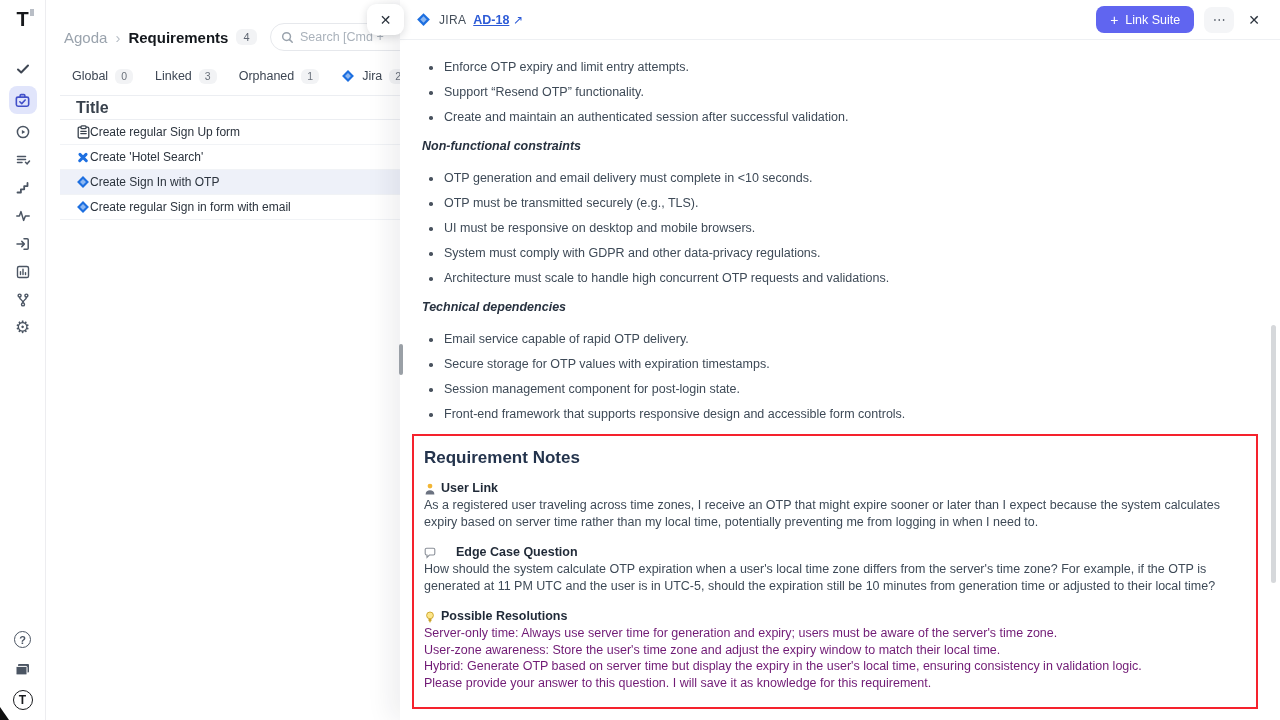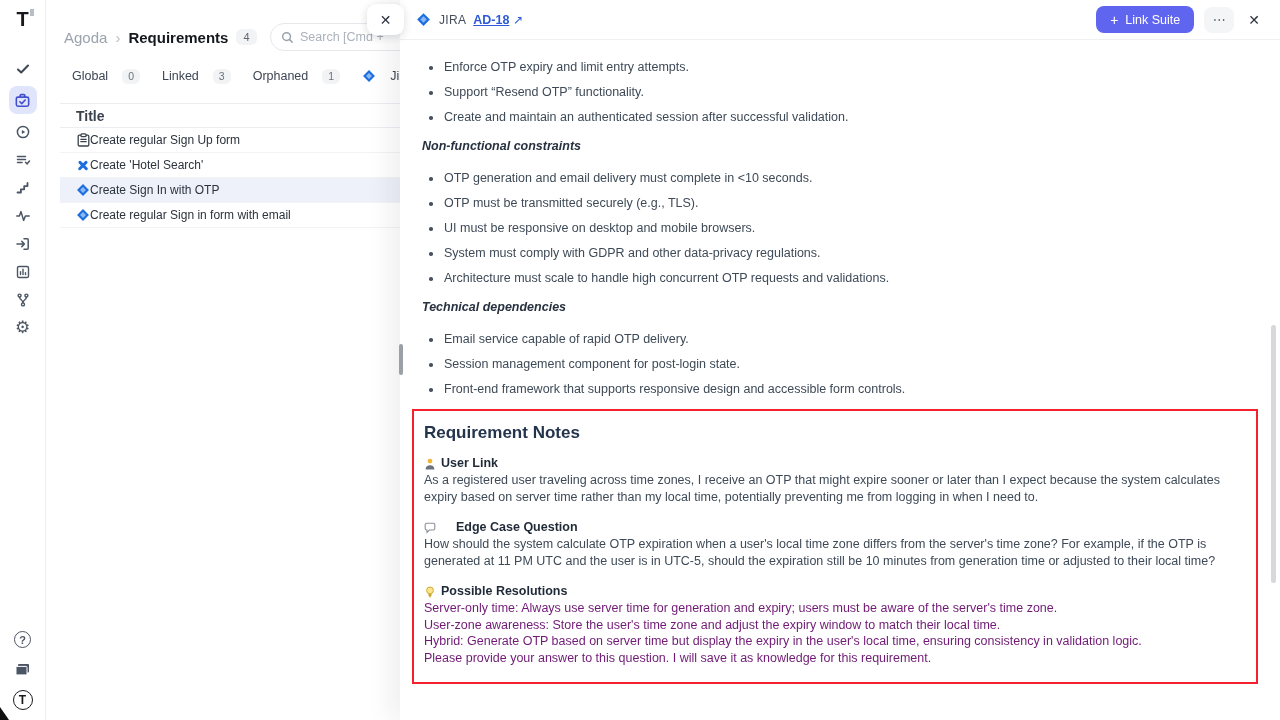--- a/index.html
+++ b/index.html
@@ -34,27 +34,27 @@
   .crumb-count { margin-left:8px; background:#f2f3f5; color:#5f6672; font-size:11px;
     padding:2px 7px; border-radius:6px; }
   .searchbox { position:absolute; left:224px; top:6px; width:165px; height:28px;
     border:1px solid #e6e8ec; border-radius:15px; background:#fff;
     display:flex; align-items:center; padding:0 10px; gap:6px; }
   .searchbox input { border:none; outline:none; width:110px; font-size:12.5px; color:#3d4653;
     font-family:"Liberation Sans","DejaVu Sans",sans-serif; background:transparent; }
   .searchbox input::placeholder { color:#aab2bb; }
 
   .tabs { display:flex; align-items:center; gap:22px; padding-left:26px; height:38px; }
-  .tab { display:flex; align-items:center; gap:14px; font-size:12.5px; color:#3d4653; cursor:default; }
+  .tab { display:flex; align-items:center; gap:7px; font-size:12.5px; color:#3d4653; cursor:default; }
   .tab .cnt { background:#f2f3f5; color:#6a717b; font-size:10.5px; padding:1.5px 6px; border-radius:6px; }
 
   .reqtable { margin-left:14px; width:346px; }
   .thead { height:25px; display:flex; align-items:center; padding-left:16px;
     border-top:1px solid #eceef2; border-bottom:1px solid #eceef2;
-    font-size:14px; font-weight:700; color:#39424d;margin-top:8px; }
+    font-size:16px; font-weight:700; color:#39424d; }
   .trow { height:25px; display:flex; align-items:center; padding-left:16px;
     border-bottom:1px solid #f1f3f6; font-size:12px; color:#2b333d; }
   .trow.selected { background:#eef1f9; }
   .row-icon { width:14px; height:14px; display:flex; align-items:center; justify-content:center; }
   .cross-icon { position:relative; width:12px; height:12px; }
   .cross-icon i { position:absolute; left:0; top:4.5px; width:12px; height:3.4px; background:#1d6fe0; border-radius:2px; }
   .cross-icon i:first-child { transform:rotate(45deg); }
   .cross-icon i:last-child  { transform:rotate(-45deg); }
 
   
@@ -316,20 +316,21 @@
         <li>OTP generation and email delivery must complete in &lt;10 seconds.</li>
         <li>OTP must be transmitted securely (e.g., TLS).</li>
         <li>UI must be responsive on desktop and mobile browsers.</li>
         <li>System must comply with GDPR and other data-privacy regulations.</li>
         <li>Architecture must scale to handle high concurrent OTP requests and validations.</li>
       </ul>
 
       <div class="sec-title">Technical dependencies</div>
       <ul class="after-title">
         <li>Email service capable of rapid OTP delivery.</li>
+        <li>Secure storage for OTP values with expiration timestamps.</li>
         <li>Session management component for post-login state.</li>
         <li>Front-end framework that supports responsive design and accessible form controls.</li>
       </ul>
 
       <div class="notes-box">
         <div class="notes-title">Requirement Notes</div>
 
         <div class="note-label-row">
           <span class="note-icon">
             <svg width="12" height="12" viewBox="0 0 12 12">

